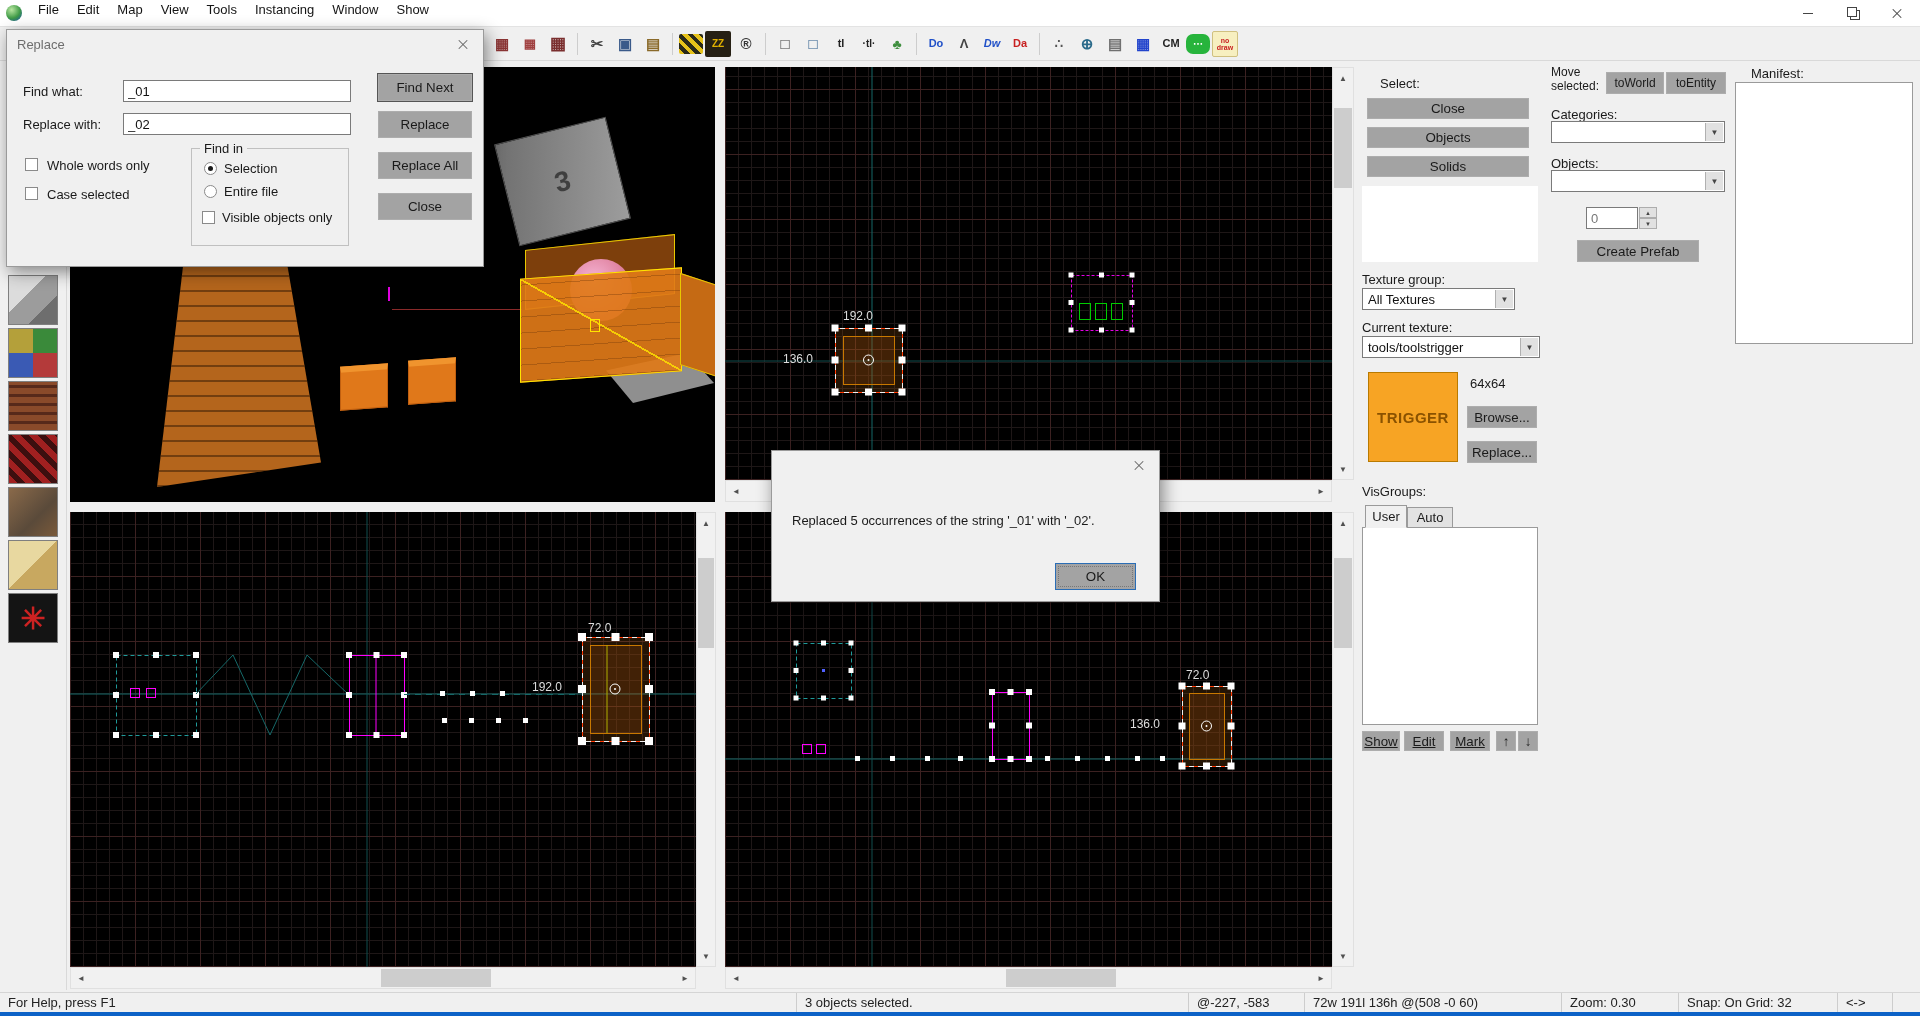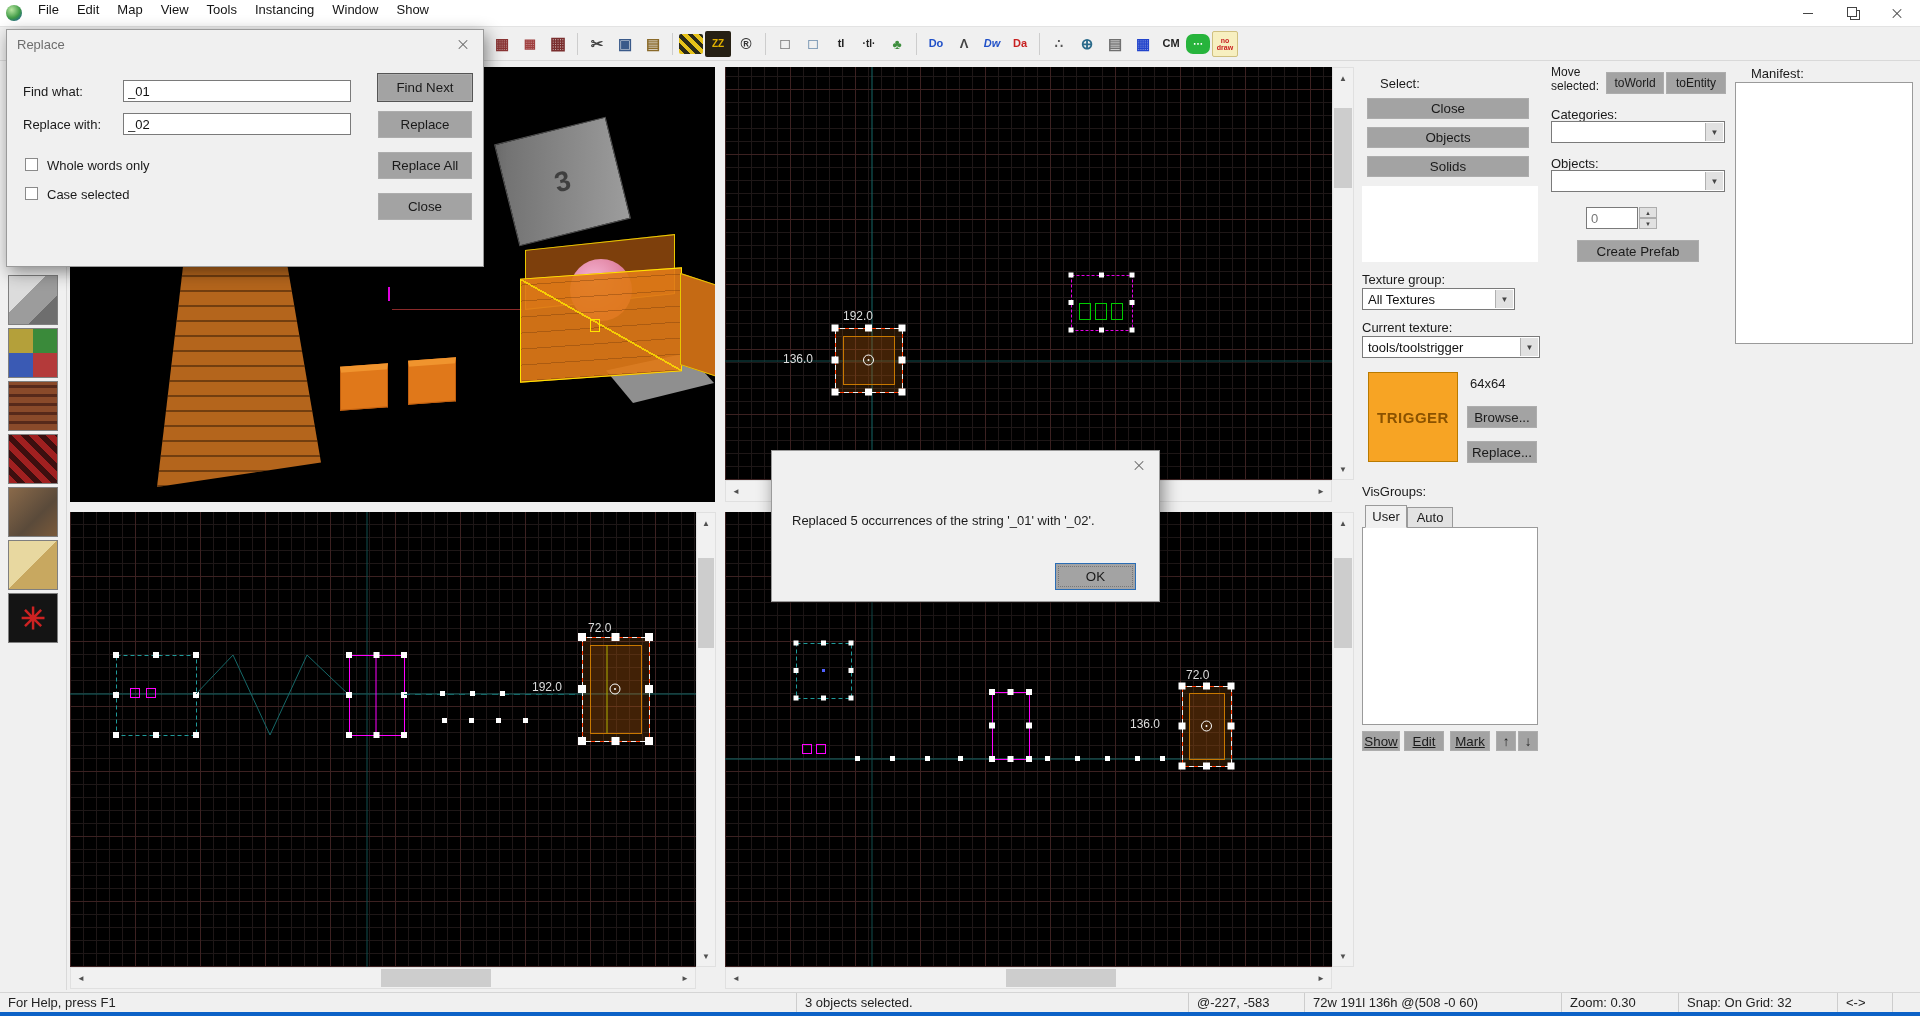--- a/index.html
+++ b/index.html
@@ -486,20 +486,29 @@
   <div class="lbl" style="left:16px;top:54px">Find what:</div>
   <input class="txt" style="left: 116px; top: 50px; width: 228px; height: 22px;" readonly="" value="_01">
   <div class="lbl" style="left:16px;top:87px">Replace with:</div>
   <input class="txt" style="left: 116px; top: 83px; width: 228px; height: 22px;" readonly="" value="_02">
 
   <span class="chk" style="left:18px;top:128px"></span>
   <div class="lbl" style="left:40px;top:128px">Whole words only</div>
   <span class="chk" style="left:18px;top:157px"></span>
   <div class="lbl" style="left:40px;top:157px">Case selected</div>
 
+  <div class="groupbox" style="left:184px;top:118px;width:158px;height:98px">
+    <span class="legend">Find in</span>
+    <span class="radio on" style="left:12px;top:13px"></span>
+    <div class="lbl" style="left:32px;top:12px">Selection</div>
+    <span class="radio" style="left:12px;top:36px"></span>
+    <div class="lbl" style="left:32px;top:35px">Entire file</div>
+    <span class="chk" style="left:10px;top:62px"></span>
+    <div class="lbl" style="left:30px;top:61px">Visible objects only</div>
+  </div>
 
   <button class="btn btn-default" style="left:371px;top:44px;width:94px;height:27px">Find Next</button>
   <button class="btn" style="left:371px;top:81px;width:94px;height:27px">Replace</button>
   <button class="btn" style="left:371px;top:122px;width:94px;height:27px">Replace All</button>
   <button class="btn" style="left:371px;top:163px;width:94px;height:27px">Close</button>
 </div>
 
 <div class="dialog" style="left:771px;top:450px;width:389px;height:152px;z-index:60">
   <span class="dlg-x"></span>
   <div class="lbl" style="left:20px;top:62px;white-space:normal;width:350px">Replaced 5 occurrences of the string '_01' with '_02'.</div>

